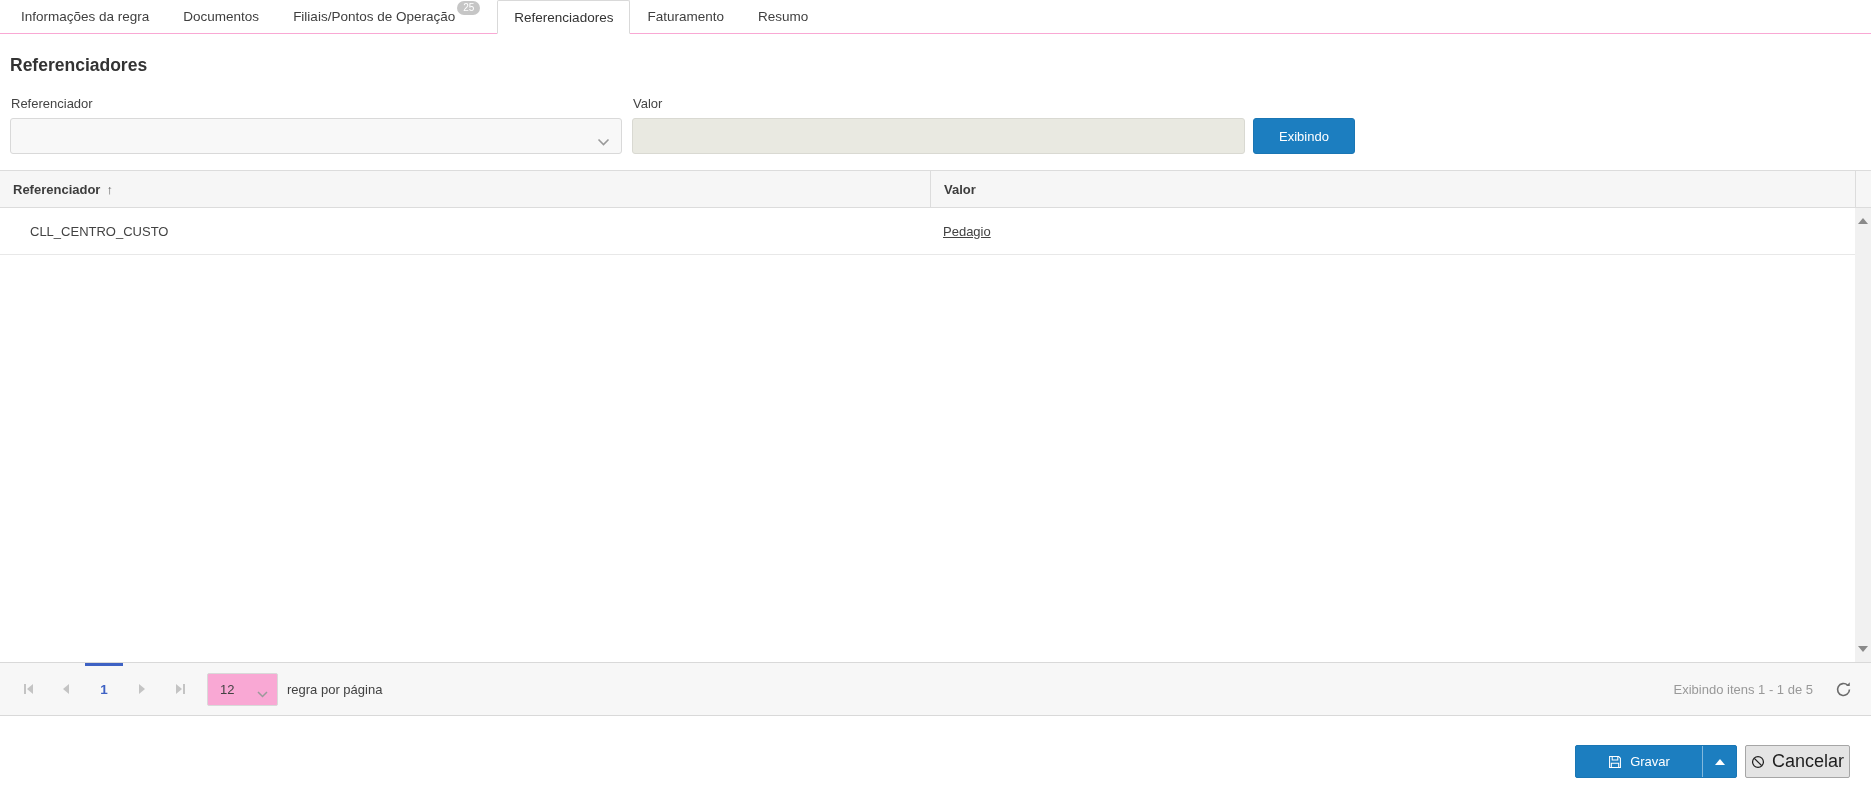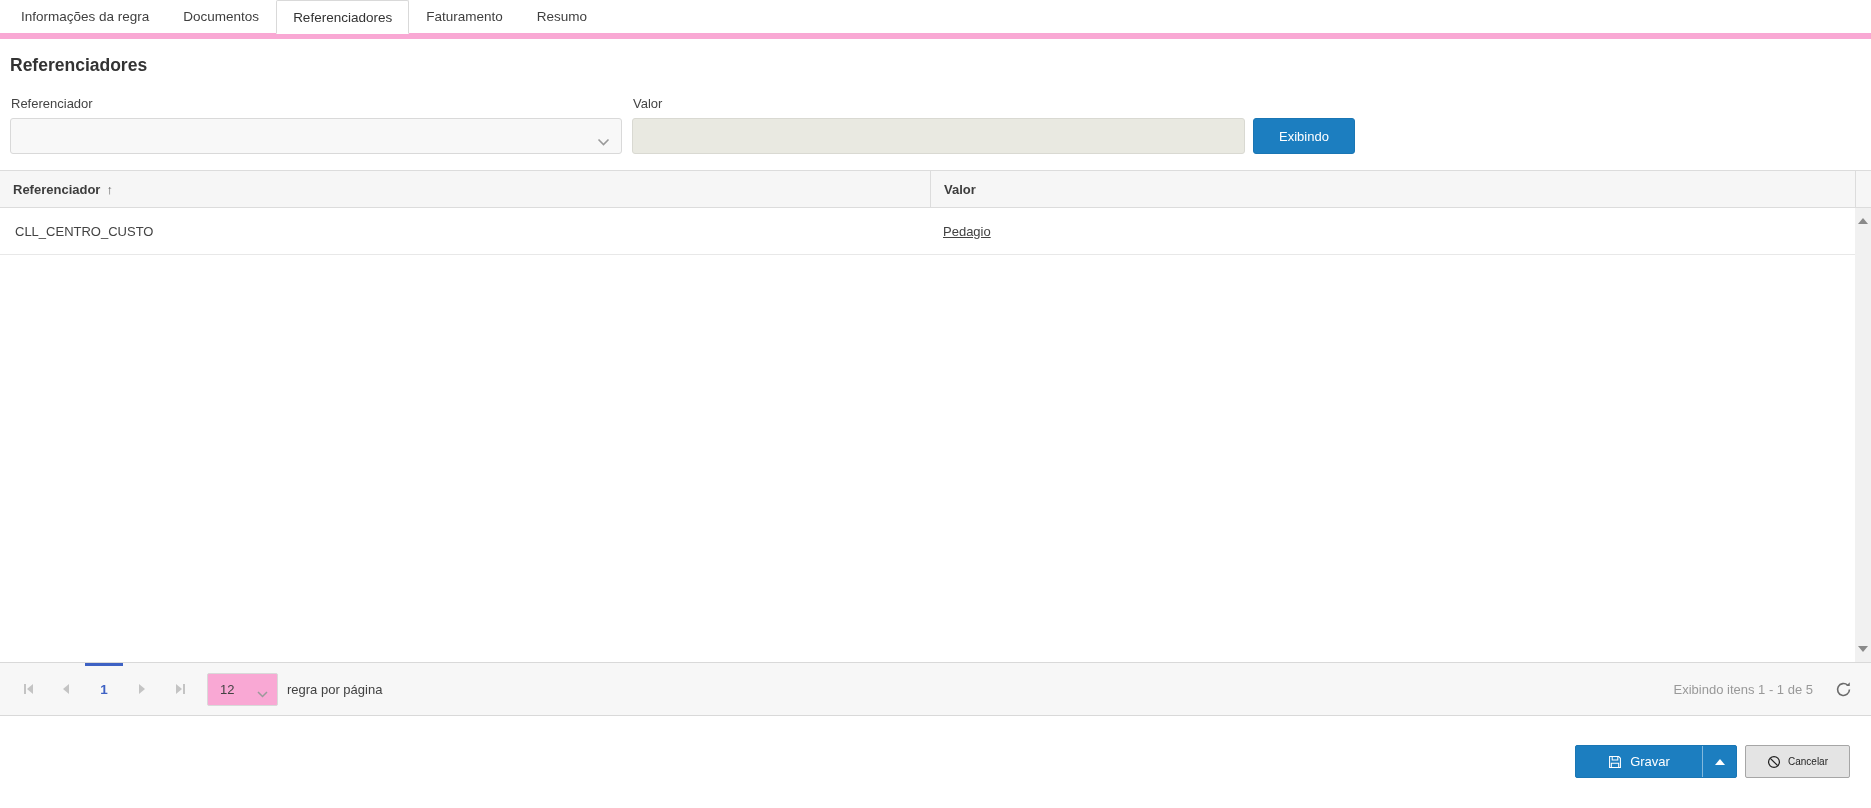--- a/index.html
+++ b/index.html
@@ -1,20 +1,20 @@
 <!DOCTYPE html>
 <html><head>
 <meta charset="utf-8">
 <style>
   html,body{margin:0;padding:0;background:#fff;}
   .page{position:relative;width:1871px;height:808px;background:#fff;overflow:hidden;
         font-family:"Liberation Sans",sans-serif;color:#424242;}
 
   
-  .tabbar{position:absolute;top:0;left:0;right:0;height:33px;border-bottom:6px solid #f9a8d4;
+  .tabbar{position:absolute;top:0;left:0;right:0;height:33px;border-bottom:1px solid #f9a8d4;
           display:flex;align-items:stretch;padding-left:4px;box-sizing:content-box;}
   .tab{padding:0 17px;font-size:13.5px;color:#3f3f3f;display:flex;align-items:center;
        cursor:pointer;position:relative;white-space:nowrap;}
   .tab.active{background:#fff;border:1px solid #d9d9d9;border-bottom:1px solid #fff;
               margin-bottom:-1px;border-radius:2px 2px 0 0;padding:0 16px;color:#333;}
   .badge{position:relative;top:-9px;margin-left:2px;background:#c6c6c6;color:#fff;
          font-size:10px;line-height:12px;padding:1px 6px;border-radius:9px;font-weight:400;}
 
   
   .section-title{position:absolute;left:10px;top:55px;font-size:17.5px;font-weight:700;color:#333;}
@@ -34,21 +34,21 @@
   .grid-header{position:absolute;top:170px;left:0;width:1871px;height:38px;background:#f6f6f6;
                border-top:1px solid #dcdcdc;border-bottom:1px solid #dcdcdc;display:flex;box-sizing:border-box;}
   .th{display:flex;align-items:center;font-weight:700;font-size:13px;color:#3d3d3d;box-sizing:border-box;}
   .th1{width:930px;padding-left:13px;}
   .th2{width:925px;border-left:1px solid #dcdcdc;padding-left:13px;}
   .th-spacer{width:16px;border-left:1px solid #dcdcdc;}
   .sort-arrow{margin-left:6px;font-weight:400;color:#5a5a5a;font-size:13px;}
   .grid-body{position:absolute;top:208px;left:0;width:1871px;height:454px;background:#fff;}
   .grid-row{height:46px;border-bottom:1px solid #e8e8e8;display:flex;align-items:center;
             font-size:13px;color:#424242;cursor:pointer;}
-  .td{box-sizing:border-box;} .td1{width:930px;padding-left:15px;} .td2{padding-left:13px;text-decoration:underline;}
+  .td{box-sizing:border-box;} .td1{width:930px;padding-left:30px;} .td2{padding-left:13px;text-decoration:underline;}
 
   
   .vscroll{position:absolute;top:208px;right:0;width:16px;height:454px;background:#f1f1f1;}
   .sb-up,.sb-down{position:absolute;left:3px;width:0;height:0;
                   border-left:5px solid transparent;border-right:5px solid transparent;}
   .sb-up{top:10px;border-bottom:6px solid #8a8a8a;}
   .sb-down{bottom:10px;border-top:6px solid #8a8a8a;}
 
   
   .pager{position:absolute;top:662px;left:0;width:1871px;height:54px;background:#f7f7f7;
@@ -76,33 +76,37 @@
   
   .btn-gravar{position:absolute;left:1565px;top:745px;width:162px;height:33px;background:#1c7ec0;
               border:1px solid #1a76b4;border-radius:2px;color:#fff;display:flex;box-sizing:border-box;cursor:pointer;margin-left:10px;}
   .gravar-main{flex:1;display:flex;align-items:center;justify-content:center;gap:8px;font-size:13px;}
   .gravar-arrow{width:33px;border-left:1px solid rgba(255,255,255,.45);display:flex;
                 align-items:center;justify-content:center;cursor:pointer;}
   .tri-up-w{width:0;height:0;border-left:5px solid transparent;border-right:5px solid transparent;
             border-bottom:6px solid #fff;}
   .btn-cancelar{position:absolute;left:1745px;top:745px;width:105px;height:33px;background:#e4e4e4;
                 border:1px solid #a6a6a6;border-radius:2px;color:#1f1f1f;display:flex;align-items:center;
-                justify-content:center;gap:7px;font-size:10px;box-sizing:border-box;cursor:pointer;}
+                justify-content:center;gap:7px;font-size:18px;box-sizing:border-box;cursor:pointer;}
 </style>
 </head>
 <body>
 
 <div class="page">
 
   <div class="tabbar">
     <div class="tab">
       <span>Informações da regra</span>
     </div>
     <div class="tab">
       <span>Documentos</span>
+    </div>
+    <div class="tab">
+      <span>Filiais/Pontos de Operação</span>
+      <span class="badge">25</span>
     </div>
     <div class="tab active">
       <span>Referenciadores</span>
     </div>
     <div class="tab">
       <span>Faturamento</span>
     </div>
     <div class="tab">
       <span>Resumo</span>
     </div>

